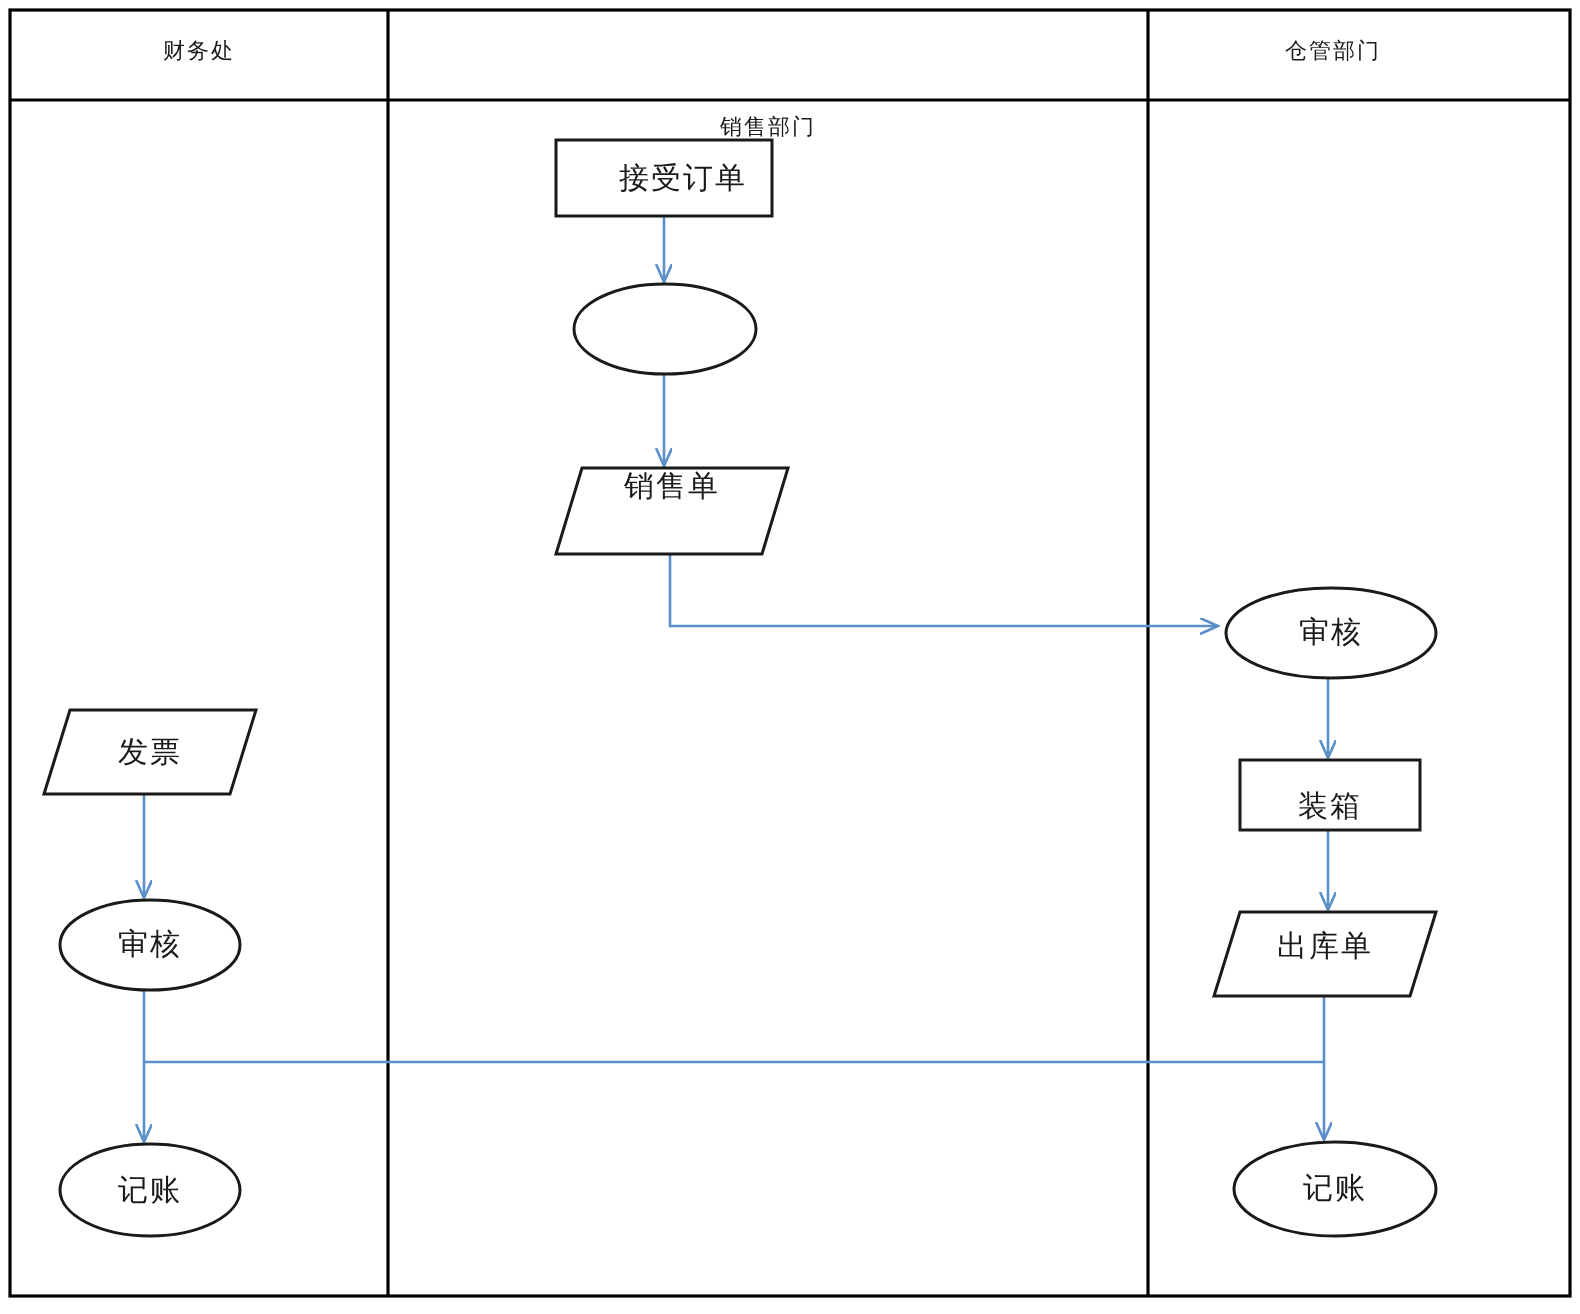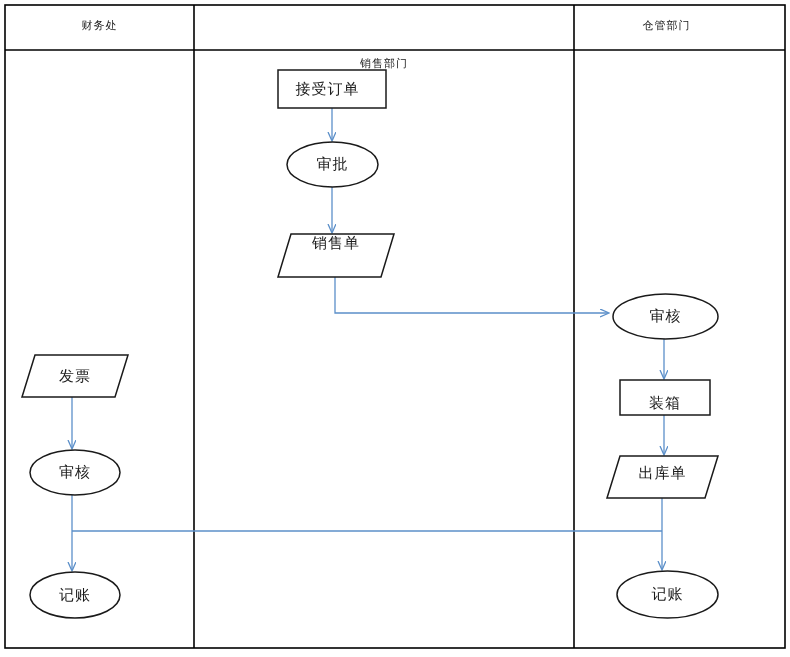--- a/index.html
+++ b/index.html
@@ -100,23 +100,22 @@
       <polygon points="35,355 128,355 115,397 22,397"></polygon>
       <ellipse cx="75" cy="472.5" rx="45" ry="22.5"></ellipse>
       <ellipse cx="75" cy="595" rx="45" ry="23"></ellipse>
     </g>
   </svg>
 
   <div class="swimlane-title" style="left:5px; top:18px; width:189px;">财务处</div>
   <div class="swimlane-title" style="left:194px; top:18px; width:380px;margin-top:38px;">销售部门</div>
   <div class="swimlane-title" style="left:574px; top:18px; width:185px;">仓管部门</div>
 
-  <div class="node-label" style="left:264px; top:70px; width:127px; height:38px;text-align:center;">接受订单</div>
+  <div class="node-label" style="left:278px; top:70px; width:127px; height:38px;text-align:center;">接受订单</div>
 
-  <div class="node-label" style="left:287px; top:142px; width:91px; height:45px;">审批</div>
 
   <div class="node-label" style="left:278px; top:222px; width:116px; height:43px;">销售单</div>
 
   <div class="node-label" style="left:613px; top:294px; width:105px; height:45px;">审核</div>
 
   <div class="node-label" style="left:620px; top:380px; width:90px; height:46px;">装箱</div>
 
   <div class="node-label" style="left:607px; top:456px; width:111px; height:34px;">出库单</div>
 
   <div class="node-label" style="left:617px; top:571px; width:101px; height:47px;">记账</div>

